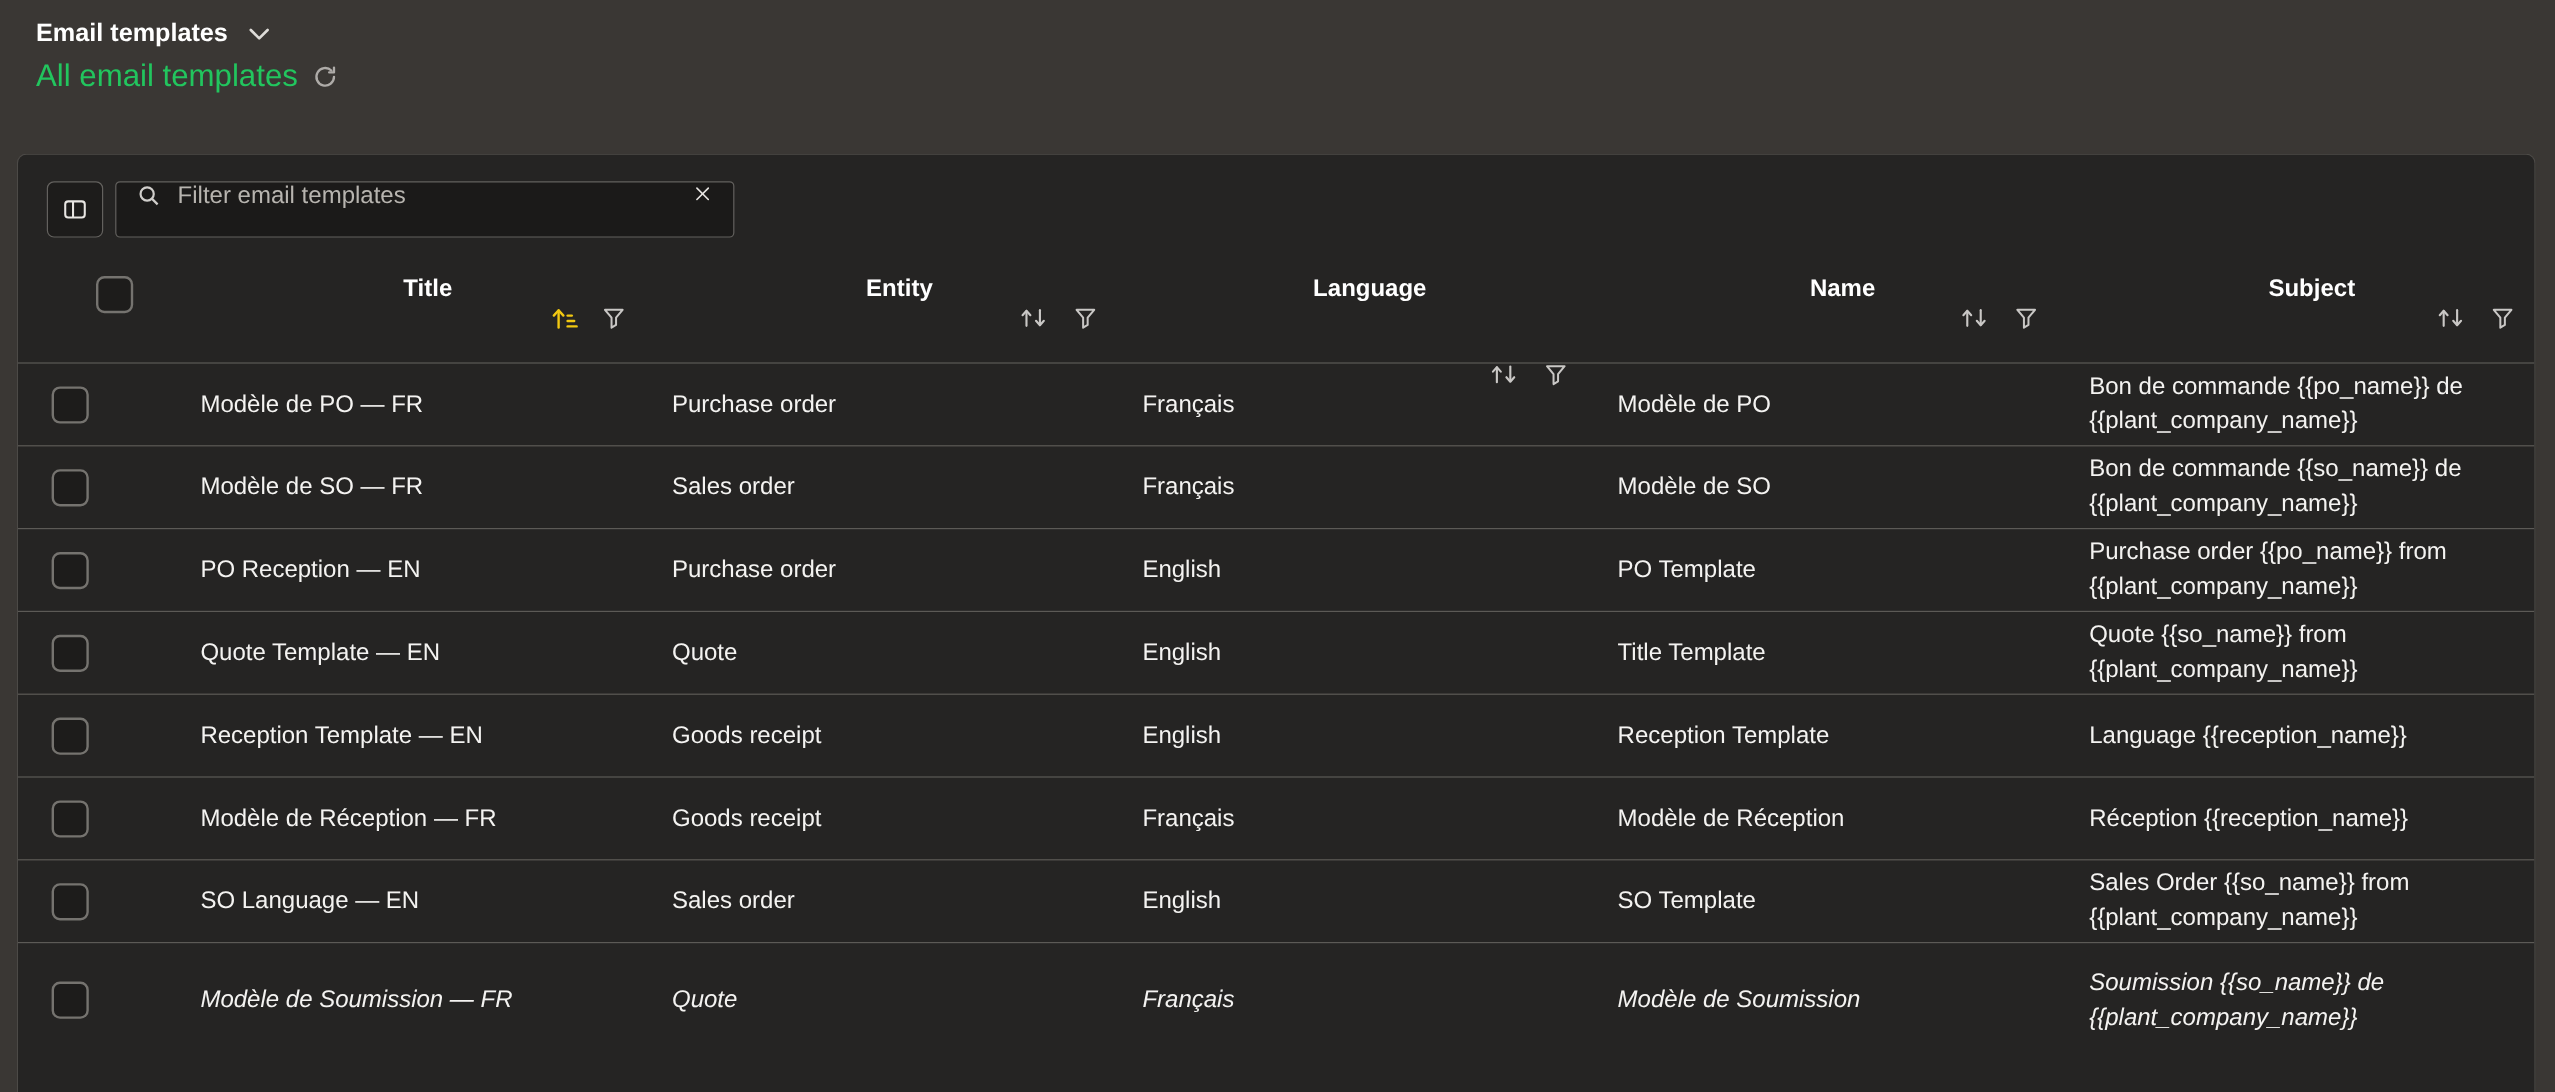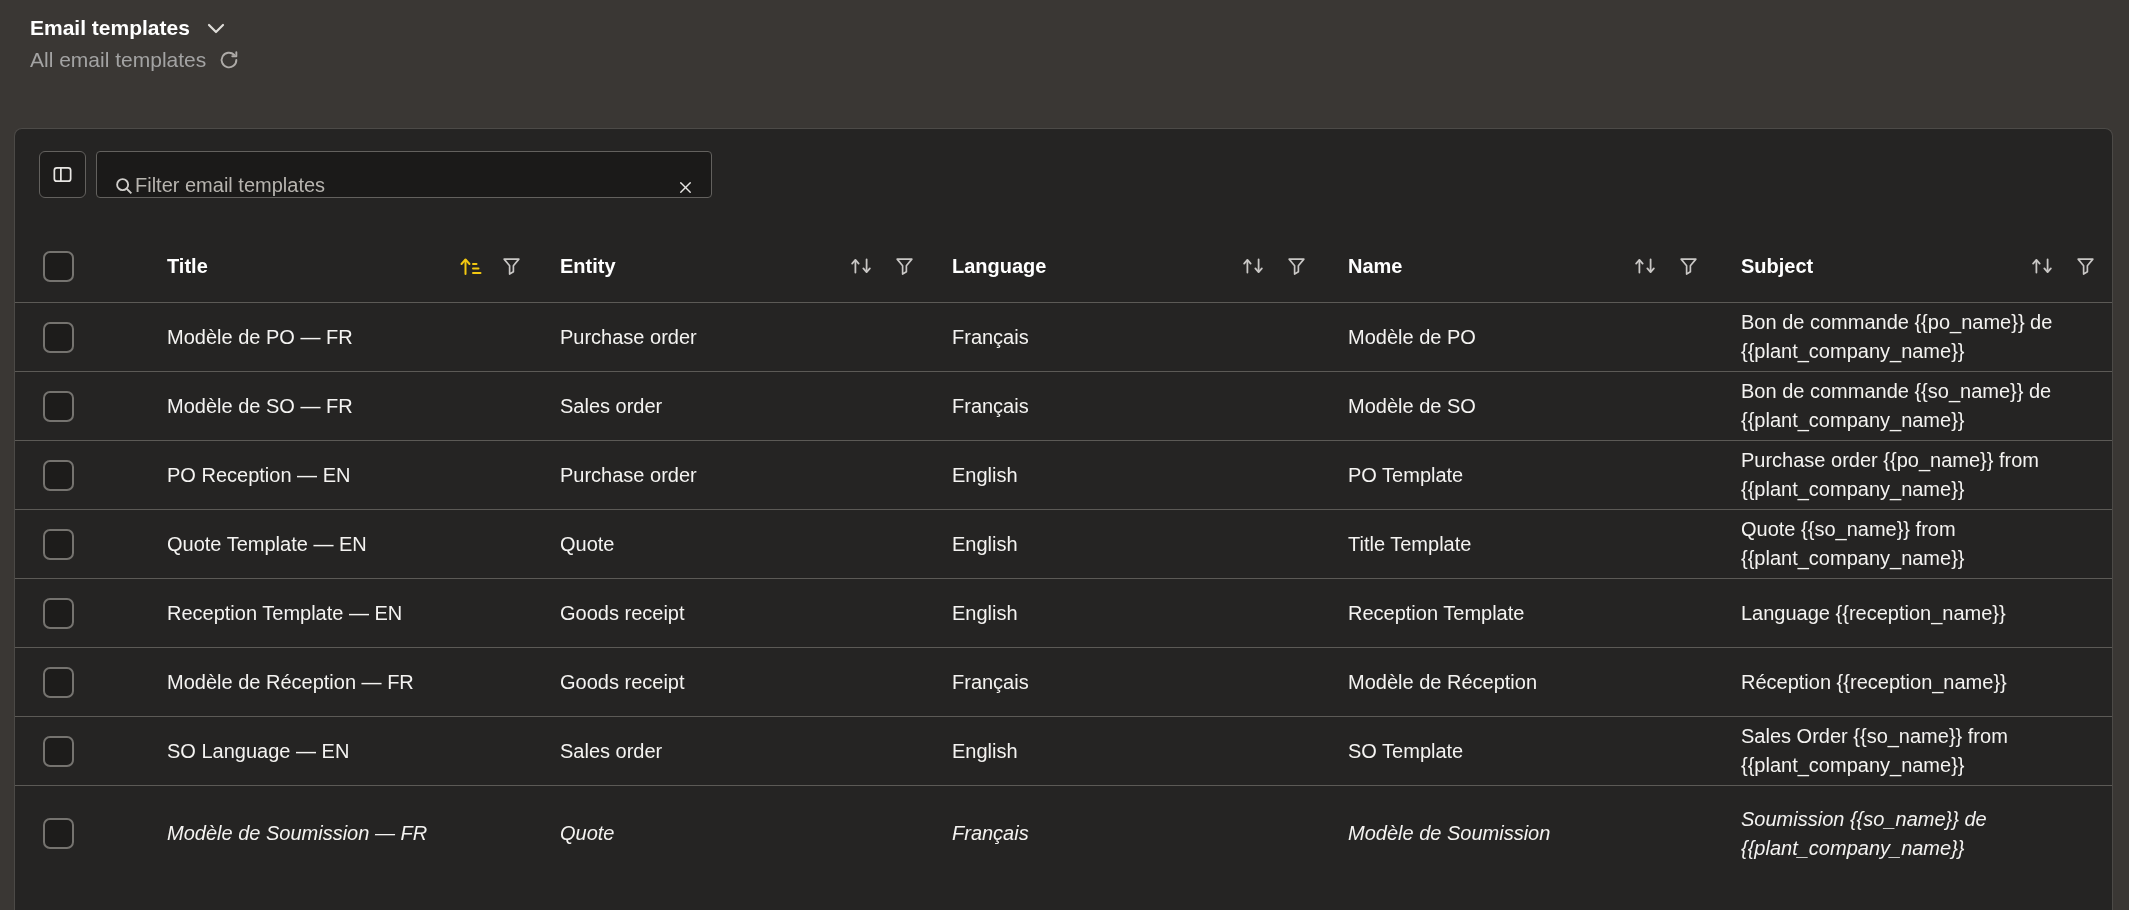--- a/index.html
+++ b/index.html
@@ -10,62 +10,62 @@
     color:#f4f3f1;
     overflow:hidden;
     position:relative;
   }
 
   
   .page-header { padding:16px 0 0 30px; }
   .title-row { display:flex; align-items:center; gap:14px; cursor:pointer; }
   .page-title { font-size:21px; font-weight:700; color:#ffffff; }
   .subtitle-row { display:flex; align-items:center; gap:12px; margin-top:8px; cursor:pointer; }
-  .page-subtitle { font-size:21px; color:#a3a3a3; }
+  .page-subtitle { font-size:26px; color:#22c55e; }
 
   
   .panel {
     position:absolute; left:14px; right:16px; top:128px; bottom:0;
     background:#252423;
     border:1px solid #4c4a47;
     border-radius:8px 8px 0 0;
     border-bottom:none;
     overflow:hidden;
   }
 
   
   .toolbar { display:flex; align-items:center; gap:10px; margin:22px 24px 0 24px; }
   .columns-btn {
     width:47px; height:47px; flex:0 0 auto;
     background:#1d1c1b; border:1px solid #63615e; border-radius:6px;
     display:flex; align-items:center; justify-content:center; cursor:pointer;
   }
   .search-box {
-    width:616px; height:47px;
+    width:516px; height:47px;
     background:#1b1a19; border:1px solid #63615e; border-radius:4px;
-    display:flex; align-items:flex-end; padding:0 16px; 
+    display:flex; align-items:flex-start; gap:13px; padding:0 16px; 
   }
   .search-box input {
     flex:1; background:transparent; border:none; outline:none;
     font-family:"Liberation Sans", sans-serif;
     font-size:20px; color:#e8e6e3;
   }
   .search-box input::placeholder { color:#b7b4af; opacity:1; }
   .dismiss-btn { display:flex; align-items:center; cursor:pointer; }
 
   
   .grid-row {
     display:grid;
     grid-template-columns:132px 399px 393px 392px 392px minmax(0,1fr);
     align-items:center;
   }
   .thead-row { height:72px; margin-top:32px; }
   .th {
     display:flex; align-items:center; height:100%;
-    font-size:20px; font-weight:700; color:#ffffff; cursor:pointer;
+    font-size:20px; font-weight:700; color:#ffffff; cursor:pointer;flex-direction:column;
   }
   .th-icons { margin-left:auto; margin-right:24px; display:flex; align-items:center; gap:19px; }
   .col-subject .th-icons { margin-right:16px; }
 
   .checkbox {
     display:block; width:31px; height:31px; margin-left:28px;
     background:#1d1c1b; border:2px solid #75736f; border-radius:7px; cursor:pointer;
   }
 
   .tr { height:69px; border-top:1px solid #5c5a56; cursor:pointer; }

